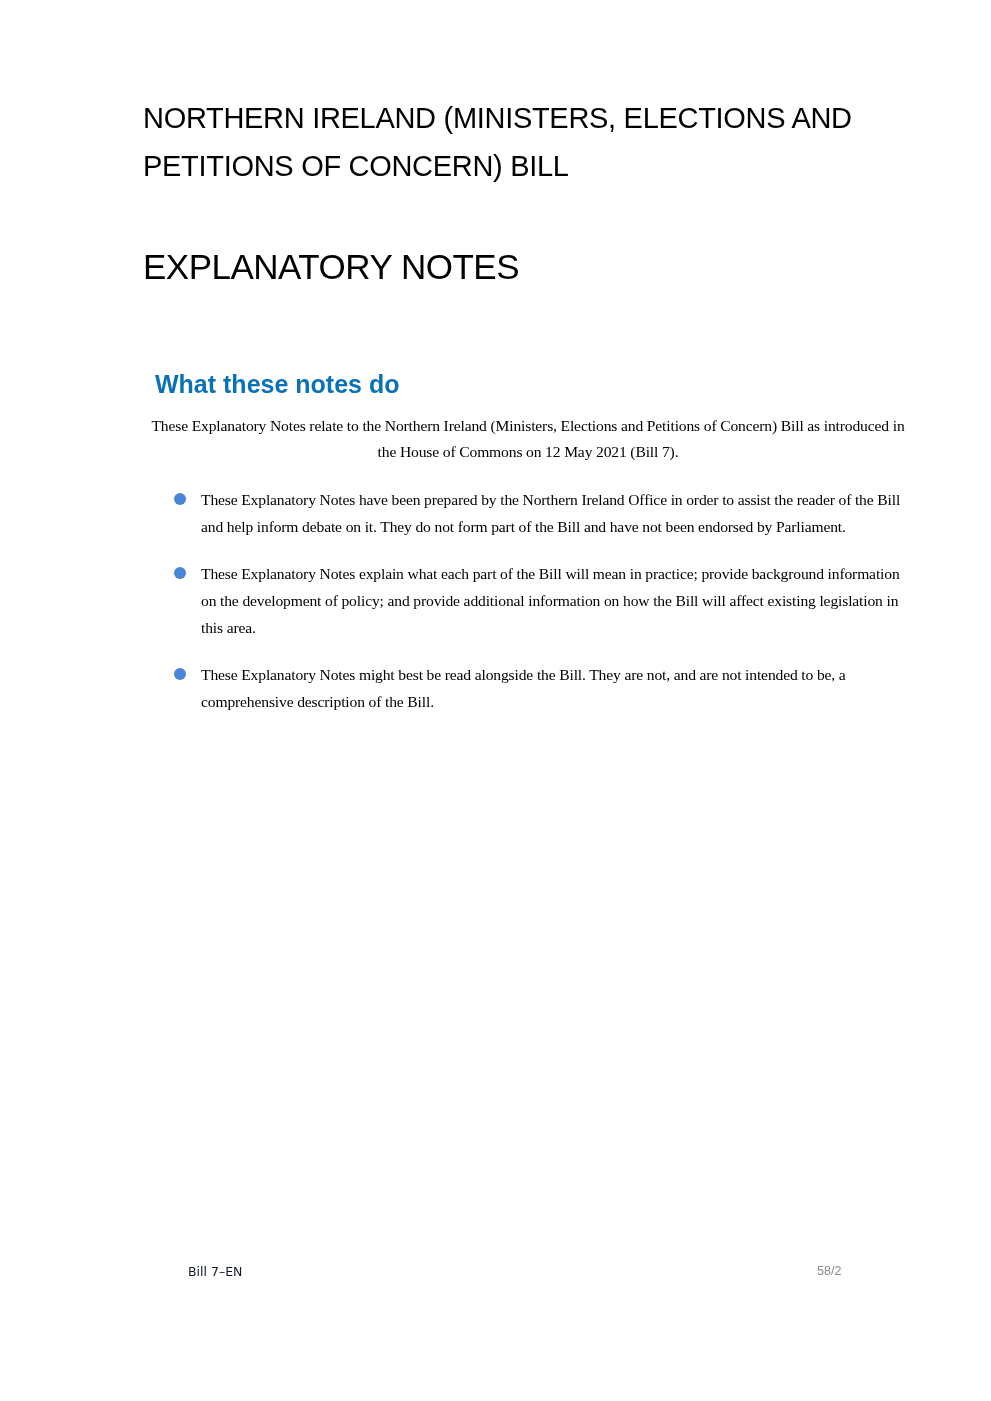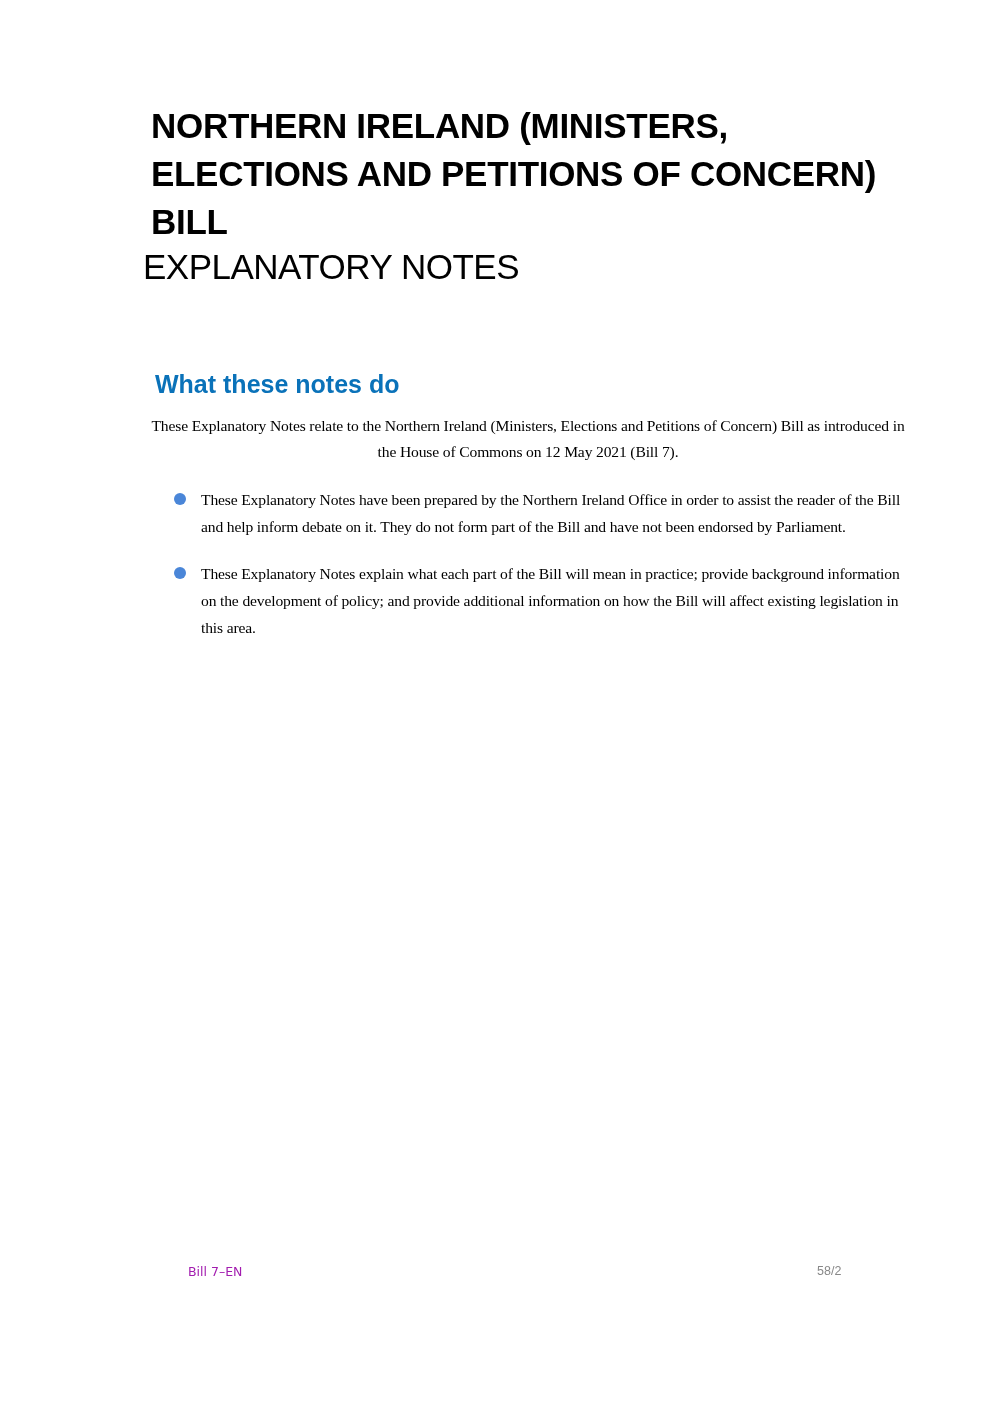--- a/index.html
+++ b/index.html
@@ -2,22 +2,22 @@
 <html><head>
   <meta charset="utf-8">
   <style>
     html, body { margin: 0; padding: 0; }
     body {
       width: 991px; height: 1401px; background: #ffffff; position: relative;
       overflow: hidden; color: #000;
     }
     .title {
       position: absolute; left: 143px; top: 94px; width: 760px;
-      font-family: "Liberation Sans", sans-serif; font-weight: bold;
-      font-size: 35px; line-height: 48px; letter-spacing: -0.3px; margin: 8px;
+      font-family: "Liberation Sans", sans-serif; font-weight: normal;
+      font-size: 29px; line-height: 48px; letter-spacing: -0.3px; margin: 0;
     }
     .subtitle {
       position: absolute; left: 143px; top: 243px;
       font-family: "Liberation Sans", sans-serif; font-weight: normal;
       font-size: 35px; line-height: 48px; letter-spacing: -0.5px; margin: 0;
     }
     .section-heading {
       position: absolute; left: 143px; top: 356px;
       font-family: "Liberation Sans", sans-serif; font-weight: bold;
       font-size: 25px; line-height: 32px; color: #0a72b9; margin: 12px;
@@ -35,21 +35,21 @@
       position: relative; padding-left: 31px; margin-bottom: 20px;
       font-family: "Liberation Serif", serif; font-size: 15.6px; line-height: 27px;
       letter-spacing: -0.15px;
     }
     .bullet-dot {
       position: absolute; left: 4px; top: 7px; width: 12px; height: 12px;
       border-radius: 50%; background: #4a86d8;
     }
     .footer-left {
       position: absolute; left: 188px; top: 1264px;
-      font-family: "DejaVu Sans", sans-serif; font-size: 12.5px; color: #a21caf;
+      font-family: "DejaVu Sans", sans-serif; font-size: 12.5px; color: #0f172a;
     }
     .footer-right {
       position: absolute; left: 817px; top: 1264px;
       font-family: Liberation Sans, sans-serif; font-size: 12.5px; color: #888;
     }
   </style>
 </head>
 <body>
 
 <h1 class="title">NORTHERN IRELAND (MINISTERS, ELECTIONS AND PETITIONS OF CONCERN) BILL</h1>
@@ -61,16 +61,20 @@
 
 <ul class="bullets">
   <li class="bullet">
     <span class="bullet-dot"></span>
     <span>These Explanatory Notes have been prepared by the Northern Ireland Office in order to assist the reader of the Bill and help inform debate on it. They do not form part of the Bill and have not been endorsed by Parliament.</span>
   </li>
   <li class="bullet">
     <span class="bullet-dot"></span>
     <span>These Explanatory Notes explain what each part of the Bill will mean in practice; provide background information on the development of policy; and provide additional information on how the Bill will affect existing legislation in this area.</span>
   </li>
+  <li class="bullet">
+    <span class="bullet-dot"></span>
+    <span>These Explanatory Notes might best be read alongside the Bill. They are not, and are not intended to be, a comprehensive description of the Bill.</span>
+  </li>
 </ul>
 
 <div class="footer-left">Bill 7–EN</div>
 <div class="footer-right">58/2</div>
 
 </body></html>

